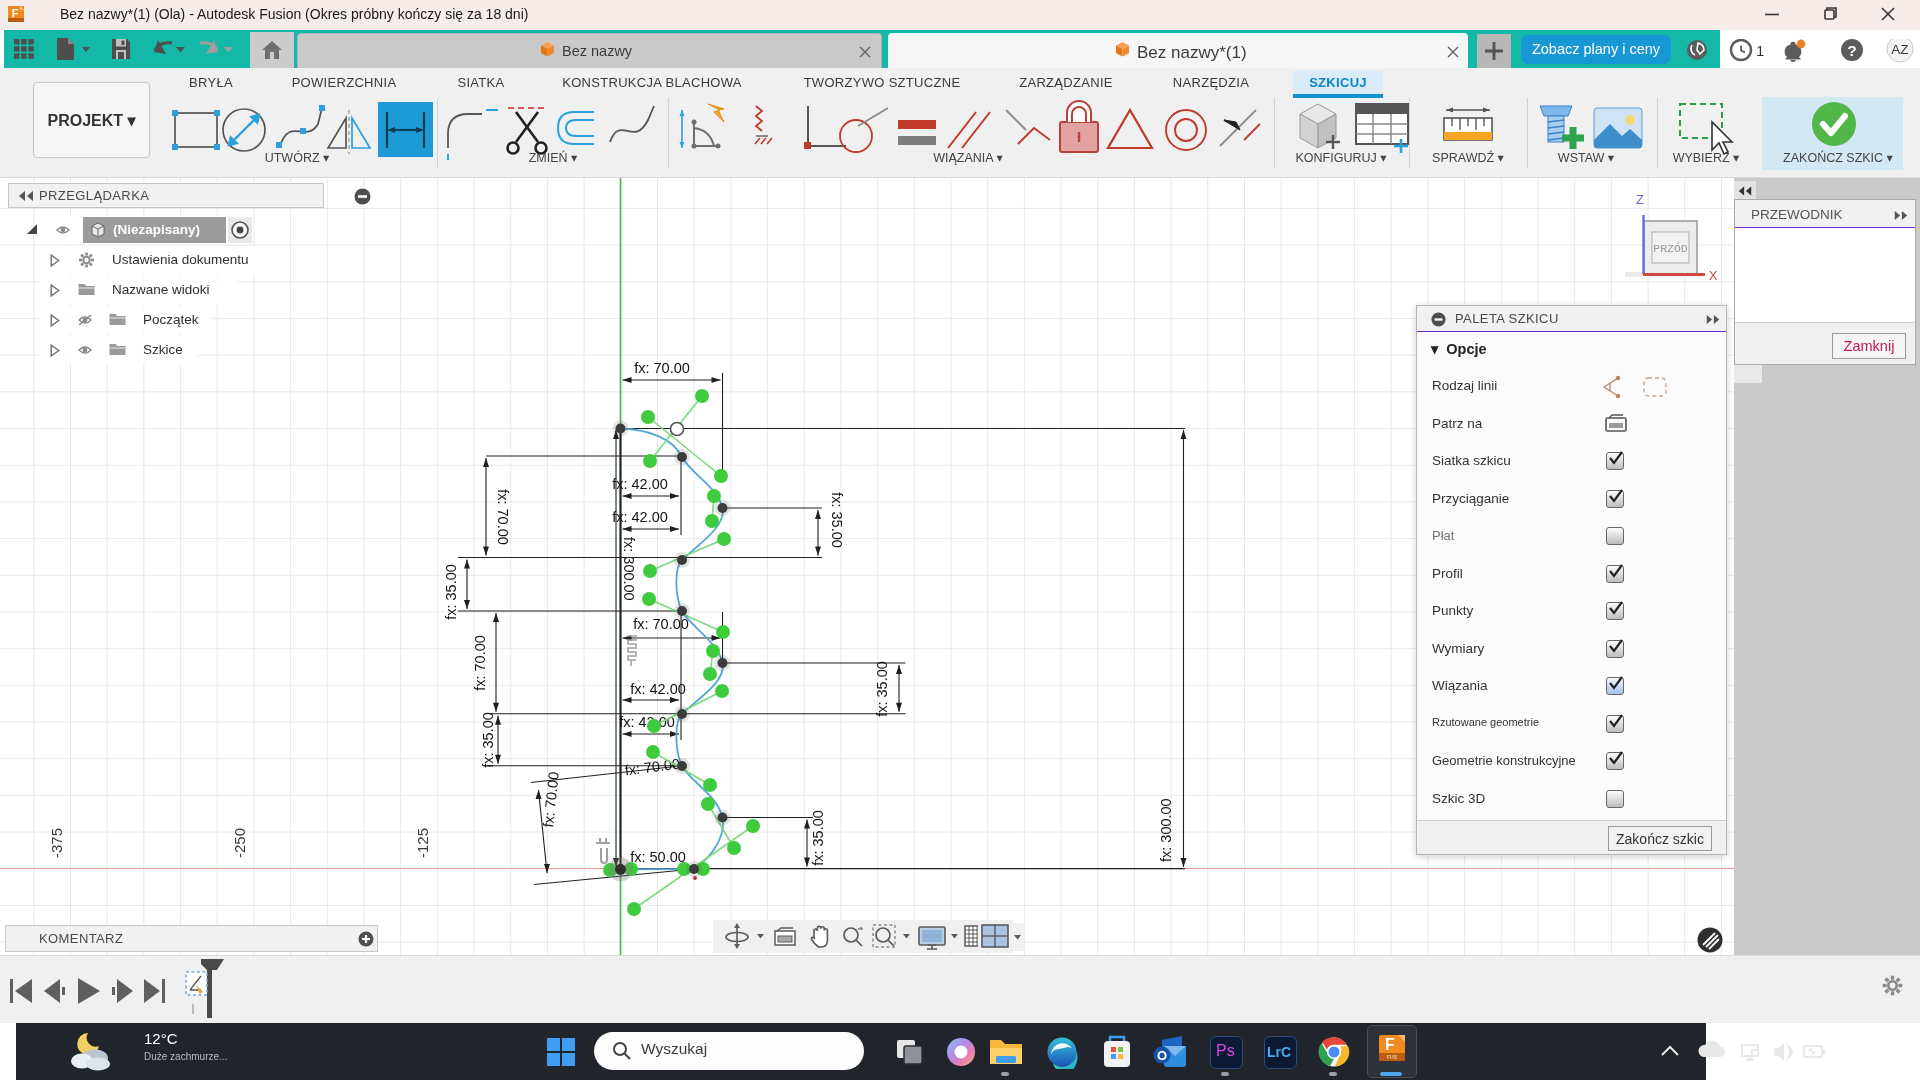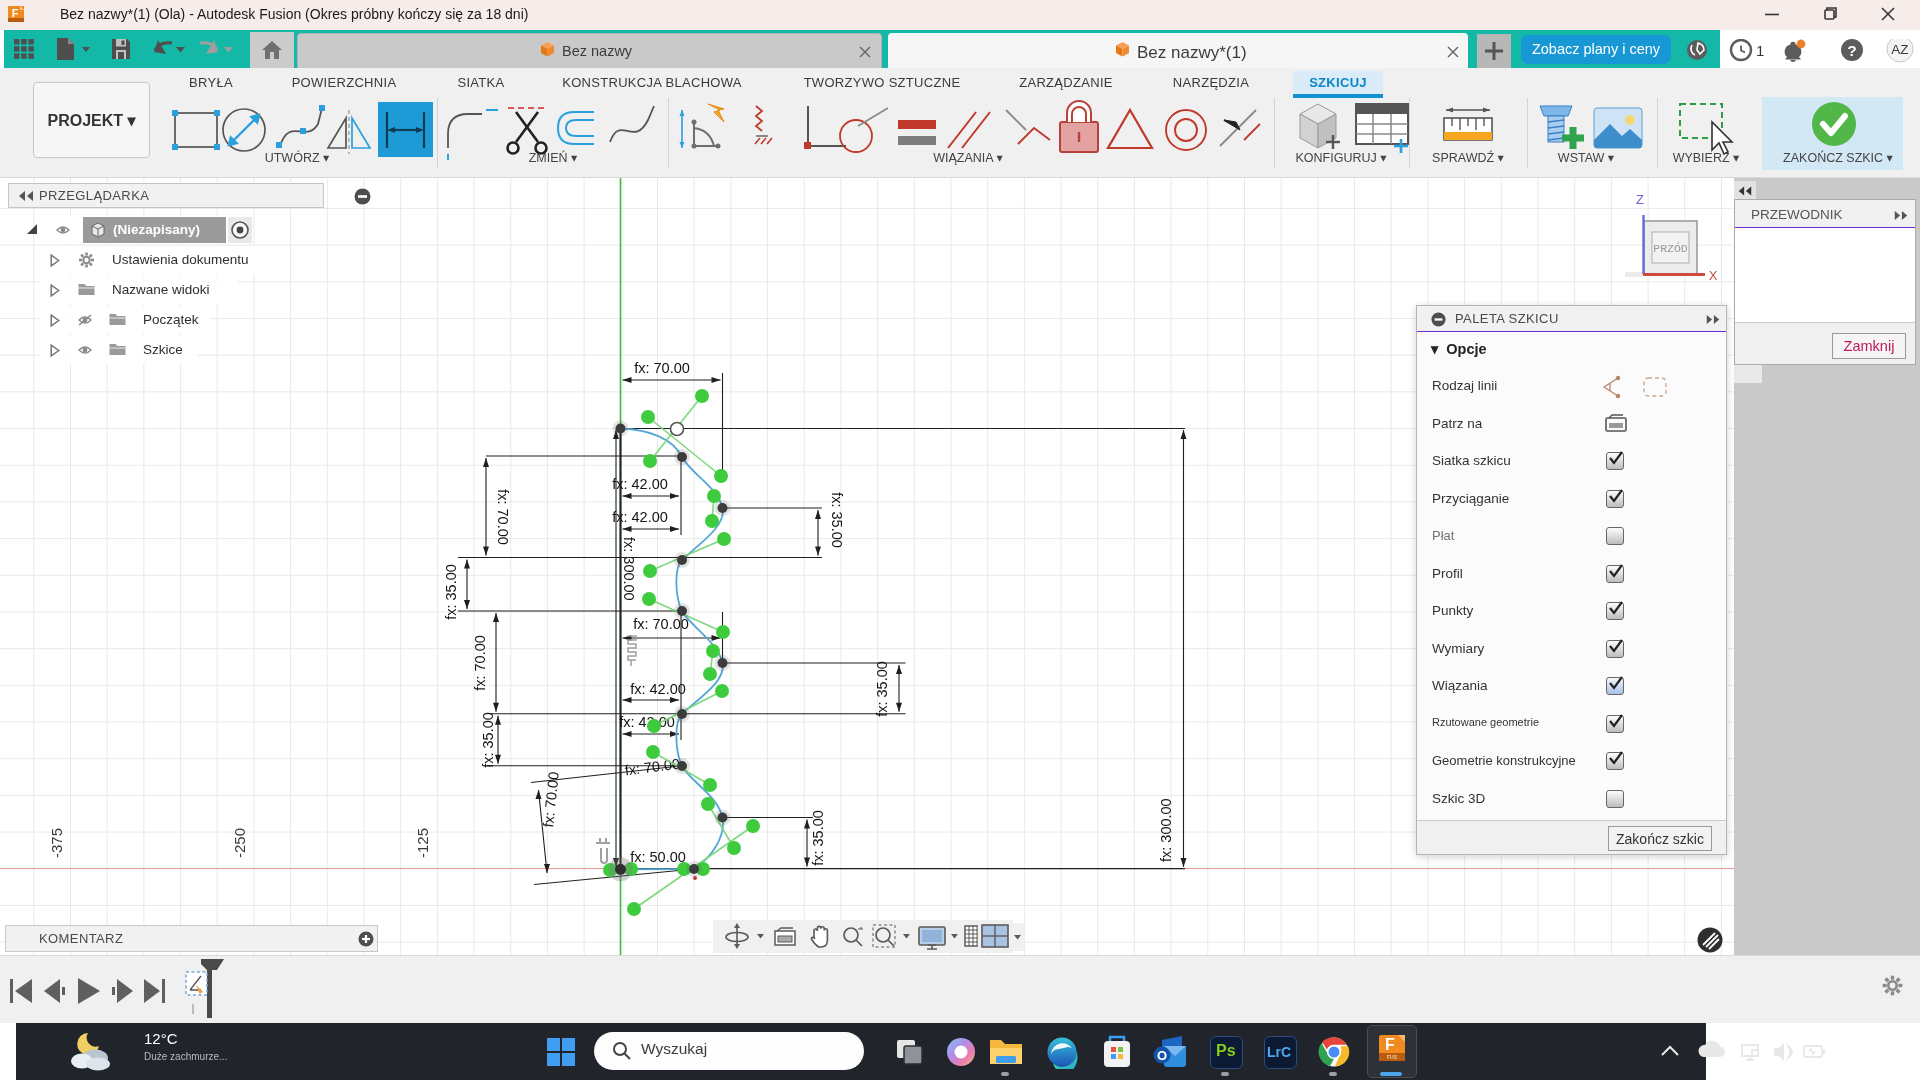--- a/index.html
+++ b/index.html
@@ -859,21 +859,21 @@
       </g>
     </svg>
     <svg class="abs" style="left:1136px;top:13px" width="36" height="32" viewBox="0 0 36 32">
       <path d="M10,4 L30,0 L30,18 L10,22 Z" fill="#1e66c4"></path>
       <path d="M12,10 L34,10 L34,28 a3,3 0 0 1 -3,3 L15,31 a3,3 0 0 1 -3,-3 Z" fill="#2e8ee0"></path>
       <path d="M12,10 L23,20 L34,10" fill="#7cb8f0"></path>
       <circle cx="10" cy="19" r="8.5" fill="#1255a8"></circle>
       <text x="10" y="24" font-size="13" font-weight="bold" fill="#fff" text-anchor="middle">O</text>
     </svg>
     <div class="abs" style="left:1194px;top:13px;width:33px;height:33px;background:#0c1a33;border-radius:6px;border:1.5px solid #2b4a7d"></div>
-    <span class="abs" style="left:1200px;top:19px;font-size:16px;font-weight:bold;color:#84cc16">Ps</span>
+    <span class="abs" style="left:1200px;top:19px;font-size:16px;font-weight:normal;color:#d946ef">Ps</span>
     <div class="abs" style="left:1248px;top:13px;width:33px;height:33px;background:#0c1a33;border-radius:6px;border:1.5px solid #2b4a7d"></div>
     <span class="abs" style="left:1251px;top:21px;font-size:14px;font-weight:bold;color:#52a8f0">LrC</span>
     <svg class="abs" style="left:1301px;top:12px" width="34" height="34" viewBox="0 0 34 34">
       <circle cx="17" cy="17" r="14.5" fill="#fff"></circle>
       <path d="M17,2.5 a14.5,14.5 0 0 1 12.6,7.3 L17,9.8 a7.5,7.5 0 0 0 -7,4.8 L5,7 A14.5,14.5 0 0 1 17,2.5" fill="#e8453c"></path>
       <path d="M31,11 a14.5,14.5 0 0 1 -13,20.4 L24,17 a7.5,7.5 0 0 0 -0.6,-5.8 Z" fill="#f5b929"></path>
       <path d="M4.5,8 L10.8,19 a7.5,7.5 0 0 0 6.5,4.2 L13,31 A14.5,14.5 0 0 1 4.5,8" fill="#30a352"></path>
       <circle cx="17" cy="17" r="7" fill="#fff"></circle>
       <circle cx="17" cy="17" r="5.5" fill="#4a8cf5"></circle>
     </svg>

